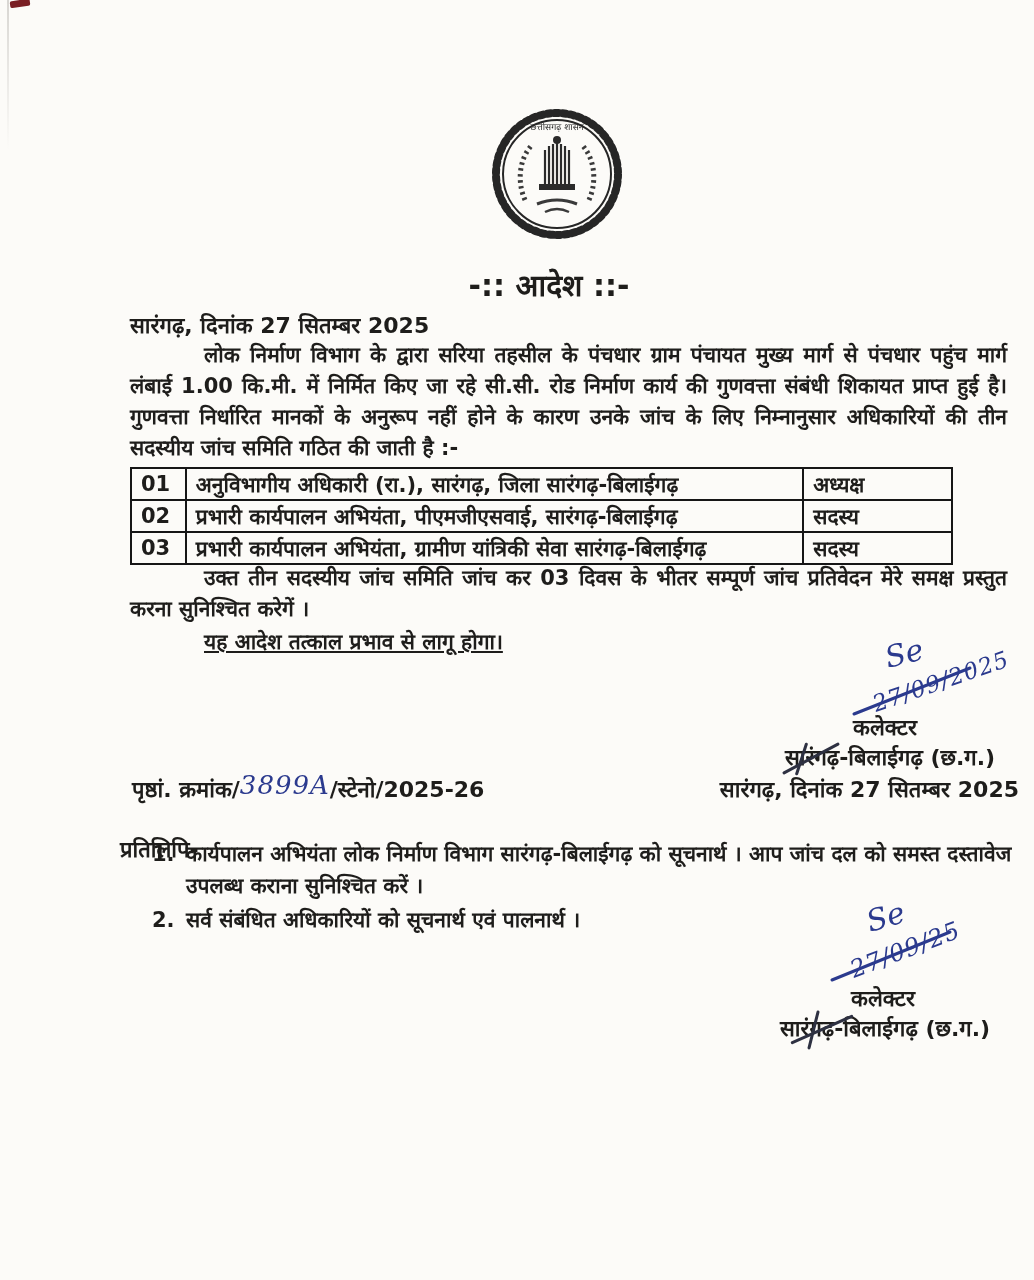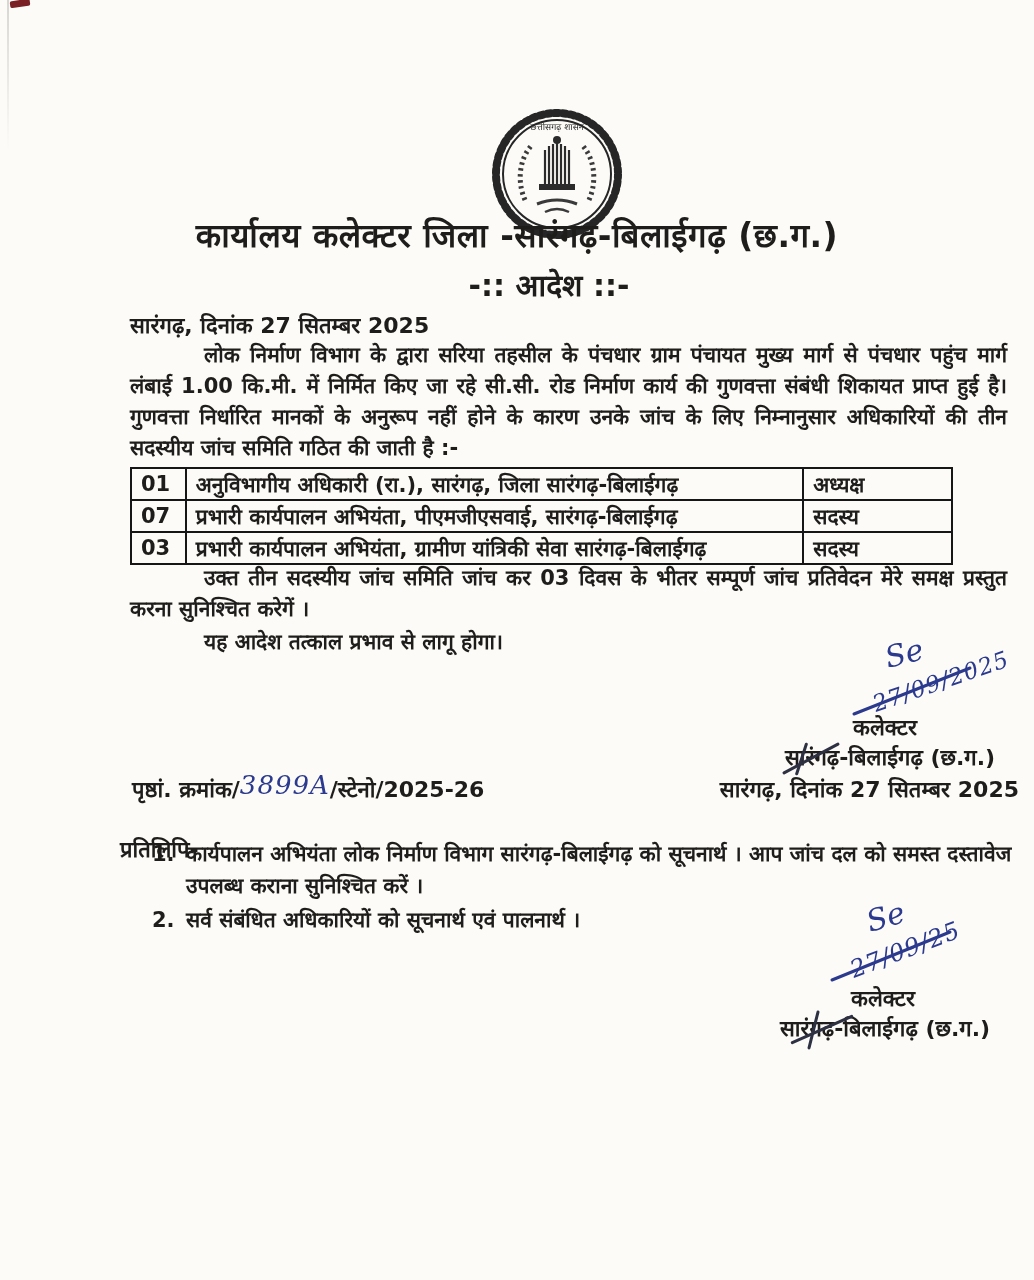--- a/index.html
+++ b/index.html
@@ -34,21 +34,21 @@
     font-family:"DejaVu Serif","Liberation Serif",serif;
     font-style:italic; font-weight:400; color:#2b3a8e;
     font-size:26px; letter-spacing:1px; position:relative; top:-3px;
   }
   .para {
     position:absolute; left:130px; width:877px;
     font-size:21px; font-weight:700; line-height:31px; text-align:justify;
   }
   .para1 { top:340px; text-indent:74px; }
   .para2 { top:563px; text-indent:74px; }
-  .para3 { position:absolute; left:204px; top:627px; font-size:21px; font-weight:700; }
+  .para3 { position:absolute; left:204px; top:627px; font-size:21px; font-weight:700;text-decoration:underline; }
 
   table.committee {
     position:absolute; left:130px; top:467px; width:823px;
     border-collapse:collapse; font-size:21px; font-weight:700;
   }
   table.committee td {
     border:2.5px solid #161616; height:31px; padding:1px 9px; vertical-align:middle;
   }
   td.c-sno  { width:55px; }
   td.c-desc { width:631px;margin-top:47px; }
@@ -113,38 +113,37 @@
         <line x1="82" y1="46" x2="82" y2="80"></line>
       </g>
       <circle cx="70" cy="36" r="4" fill="#2b2b2b"></circle>
       <rect x="52" y="80" width="36" height="6" fill="#2b2b2b"></rect>
       <path d="M50,100 Q70,92 90,100" fill="none" stroke="#3a3a3a" stroke-width="3"></path>
       <path d="M58,108 Q70,102 82,108" fill="none" stroke="#3a3a3a" stroke-width="2.5"></path>
       <text x="70" y="26" text-anchor="middle" font-size="9" fill="#2b2b2b">छत्तीसगढ़ शासन</text>
     </svg>
   </div>
 
-  <div class="title-line">कार्यालय कलेक्टर जिला -सारंगढ़-बिलाईगढ़ (छ.ग.)</div>
   <div class="order-line">-:: आदेश ::-</div>
 
   <div class="ref-row">
     <span>सारंगढ़, दिनांक 27 सितम्बर 2025</span>
   </div>
 
   <p class="para para1">लोक निर्माण विभाग के द्वारा सरिया तहसील के पंचधार ग्राम पंचायत मुख्य मार्ग से पंचधार पहुंच मार्ग लंबाई 1.00 कि.मी. में निर्मित किए जा रहे सी.सी. रोड निर्माण कार्य की गुणवत्ता संबंधी शिकायत प्राप्त हुई है। गुणवत्ता निर्धारित मानकों के अनुरूप नहीं होने के कारण उनके जांच के लिए निम्नानुसार अधिकारियों की तीन सदस्यीय जांच समिति गठित की जाती है  :-</p>
 
   <table class="committee">
     <tbody>
       <tr>
         <td class="c-sno">01</td>
         <td class="c-desc">अनुविभागीय अधिकारी (रा.), सारंगढ़, जिला सारंगढ़-बिलाईगढ़</td>
         <td class="c-role">अध्यक्ष</td>
       </tr>
       <tr>
-        <td class="c-sno">07</td>
+        <td class="c-sno">02</td>
         <td class="c-desc">प्रभारी कार्यपालन अभियंता, पीएमजीएसवाई, सारंगढ़-बिलाईगढ़</td>
         <td class="c-role">सदस्य</td>
       </tr>
       <tr>
         <td class="c-sno">03</td>
         <td class="c-desc">प्रभारी कार्यपालन अभियंता, ग्रामीण यांत्रिकी सेवा सारंगढ़-बिलाईगढ़</td>
         <td class="c-role">सदस्य</td>
       </tr>
     </tbody>
   </table>

